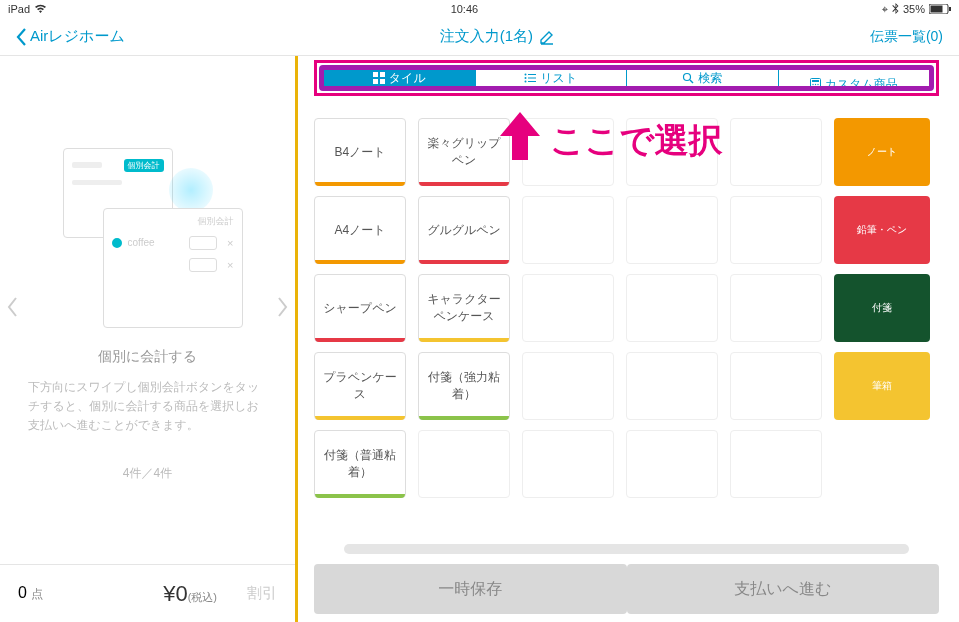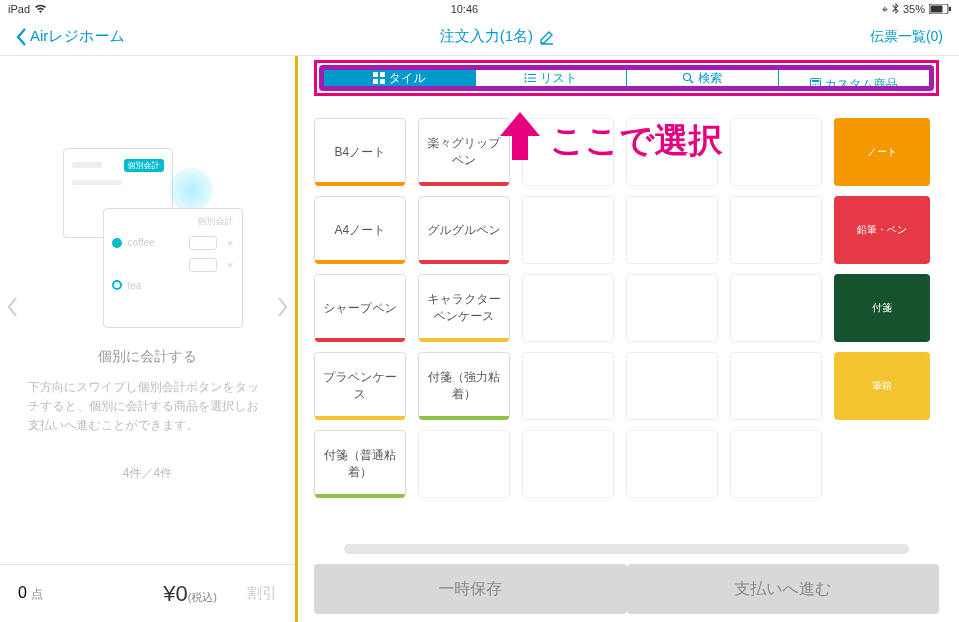--- a/index.html
+++ b/index.html
@@ -155,24 +155,20 @@
           <div class="hc-row">
               <div class="hc-dot" style="background:#0bc"></div>
               <span class="hc-text">coffee</span>
               <div class="hc-box"></div>
               <span class="hc-x">×</span>
             </div>
           <div class="hc-row" style="justify-content:flex-end">
               <div class="hc-box"></div>
               <span class="hc-x">×</span>
             </div>
-          <div class="hc-row">
-              <div class="hc-dot"></div>
-              <span class="hc-text">tea</span>
-            </div>
         </div>
       </div>
       <div class="help-title">個別に会計する</div>
       <div class="help-desc">下方向にスワイプし個別会計ボタンをタッチすると、個別に会計する商品を選択しお支払いへ進むことができます。</div>
       <div class="help-counter">4件／4件</div>
     </div>
     <div class="cart-bottom">
       <span><span style="font-size:16px">0</span> <span style="font-size:12px;color:#888">点</span></span>
       <span class="cart-total"><span>¥0</span><span class="cart-tax">(税込)</span></span>
       <span class="cart-discount">割引</span>

